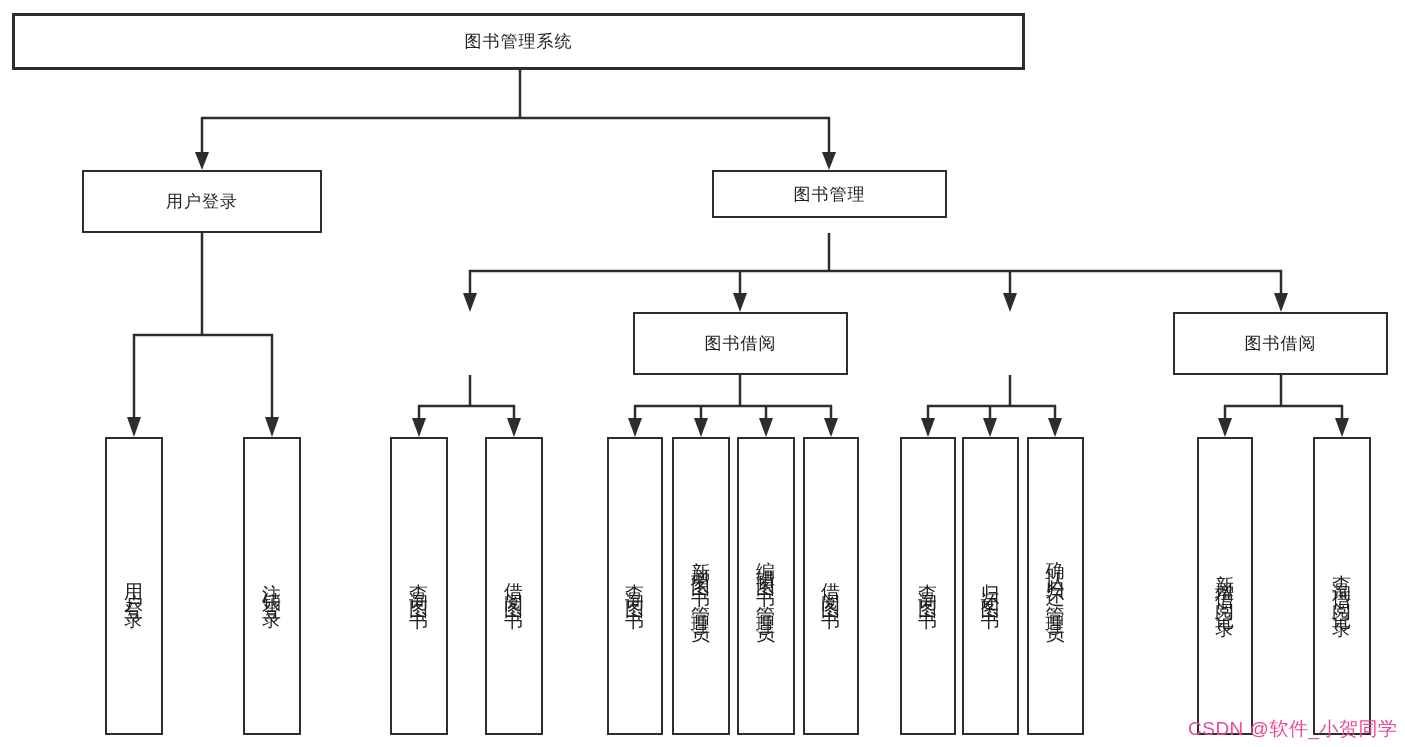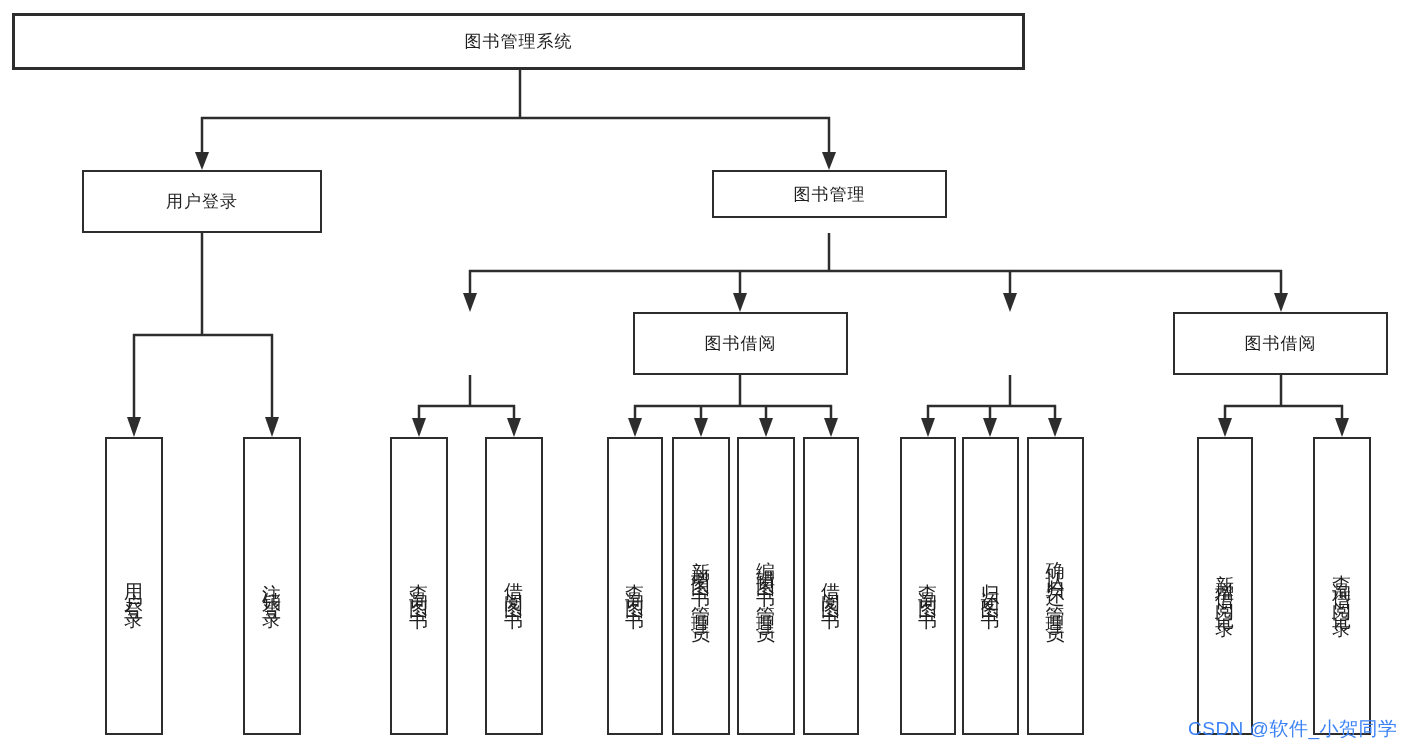--- a/index.html
+++ b/index.html
@@ -73,21 +73,21 @@
   #n-b2-0 { left: 900px;  width: 56px; }
   #n-b2-1 { left: 962px;  width: 57px; }
   #n-b2-2 { left: 1027px; width: 57px; }
   #n-b3-0 { left: 1197px; width: 56px; }
   #n-b3-1 { left: 1313px; width: 58px; }
   .watermark {
     position: absolute;
     left: 1188px;
     top: 716px;
     font-size: 19px;
-    color: #3b82f6;
+    color: #ec4899;
     white-space: nowrap;
     z-index: 10;
     letter-spacing: 0.5px;
   }
 </style>
 </head>
 <body>
 
 <div class="stage">
 

